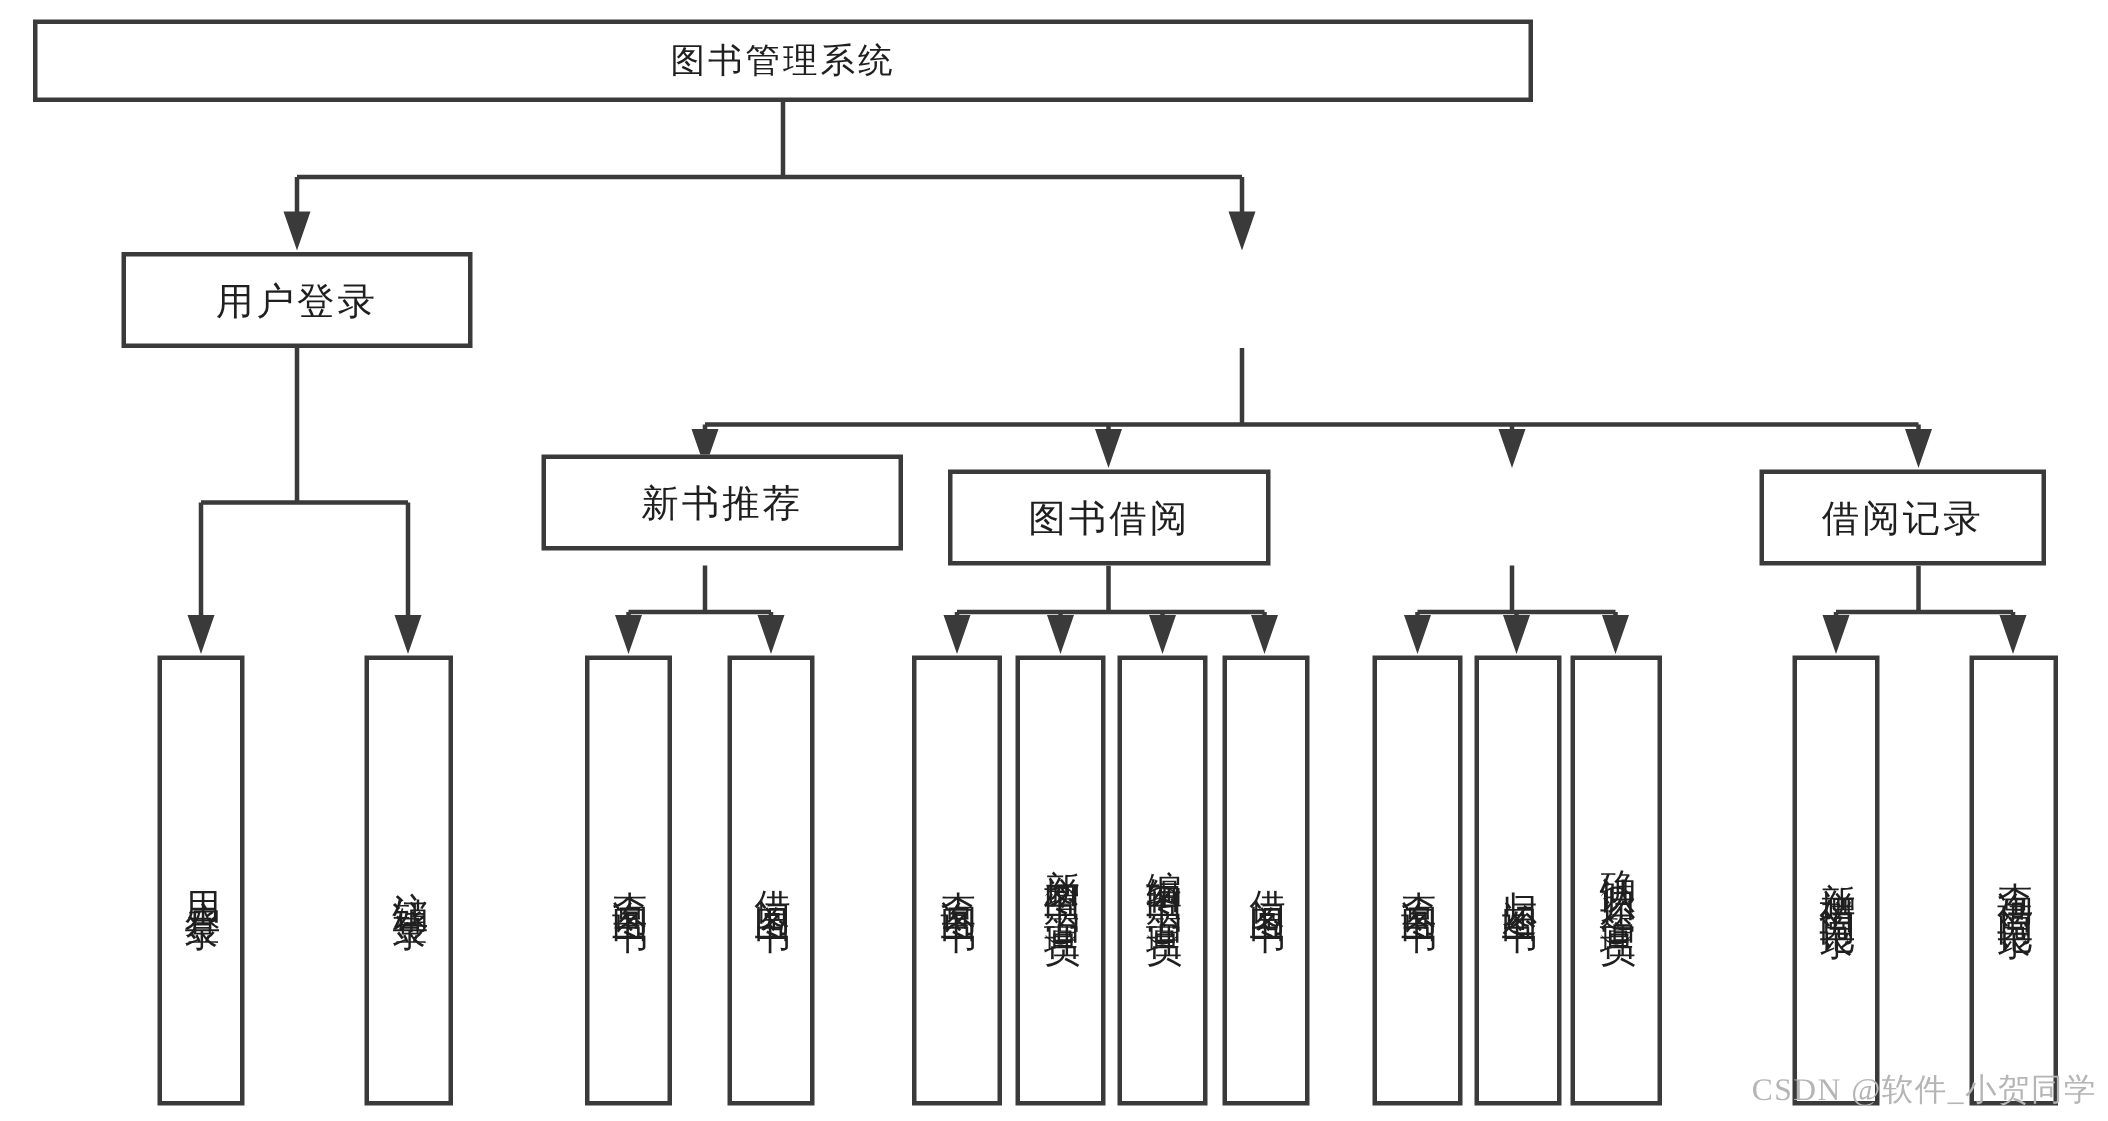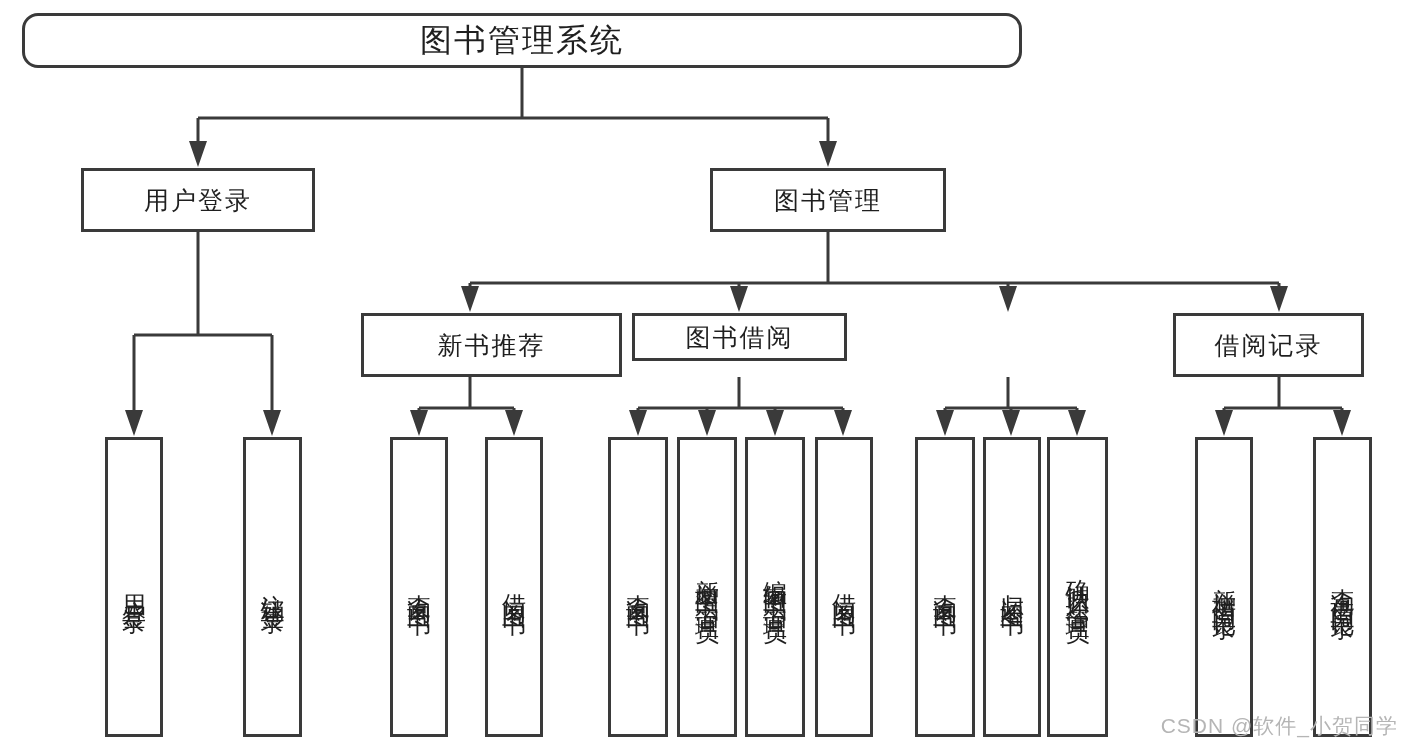--- a/index.html
+++ b/index.html
@@ -23,37 +23,38 @@
     background: #ffffff;
     border: 3px solid var(--line, #3a3a3a);
     display: flex;
     align-items: center;
     justify-content: center;
     color: var(--text, #1f1f1f);
     font-size: 25px;
     letter-spacing: 2px;
     white-space: nowrap;
   }
-  .node.root-node { font-size: 32px; border-radius: 16px; }
+  .node.root-node { font-size: 23px; }
   .node.leaf {
     writing-mode: vertical-rl;
     text-orientation: mixed;
     font-size: 24px;
     letter-spacing: 6px;
     white-space: normal;
     line-height: 1;
   }
   .watermark {
     position: absolute;
     right: 7px;
     top: 712px;
     font-size: 21px;
     letter-spacing: 1px;
     color: var(--watermark, #b5b5b5);
     pointer-events: none;
+    font-family: Liberation Serif, serif;
   }
 </style>
 </head>
 <body>
 
 <div class="stage">
 
   <svg class="wires" viewBox="0 0 1405 747" aria-hidden="true">
     <path style="fill:none;stroke:var(--line,#3a3a3a);stroke-width:3" d="M522 68 V118
          M198 118 H828
@@ -85,24 +86,23 @@
          M936 410 L954 410 L945 436 Z
          M1002 410 L1020 410 L1011 436 Z
          M1068 410 L1086 410 L1077 436 Z
          M1215 410 L1233 410 L1224 436 Z
          M1333 410 L1351 410 L1342 436 Z"></path>
   </svg>
 
   <div class="node root-node" style="left:22px;top:13px;width:1000px;height:55px">图书管理系统</div>
 
   <div class="node" style="left:81px;top:168px;width:234px;height:64px">用户登录</div>
-  <div class="node" style="left:710px;top:168px;width:236px;height:64px">图书管理</div>
 
-  <div class="node" style="left:361px;top:313px;width:261px;height:64px">新书推荐</div>
-  <div class="node" style="left:632px;top:313px;width:215px;height:48px">图书借阅</div>
+  <div class="node" style="left:361px;top:303px;width:241px;height:64px">新书推荐</div>
+  <div class="node" style="left:632px;top:313px;width:215px;height:64px">图书借阅</div>
   <div class="node" style="left:1173px;top:313px;width:191px;height:64px">借阅记录</div>
 
   <div class="node leaf" style="left:105px;top:437px;width:58px;height:300px">用户登录</div>
   <div class="node leaf" style="left:243px;top:437px;width:59px;height:300px">注销登录</div>
 
   <div class="node leaf" style="left:390px;top:437px;width:58px;height:300px">查询图书</div>
   <div class="node leaf" style="left:485px;top:437px;width:58px;height:300px">借阅图书</div>
 
   <div class="node leaf" style="left:608px;top:437px;width:60px;height:300px">查询图书</div>
   <div class="node leaf" style="left:677px;top:437px;width:60px;height:300px">新增图书（管理员）</div>

